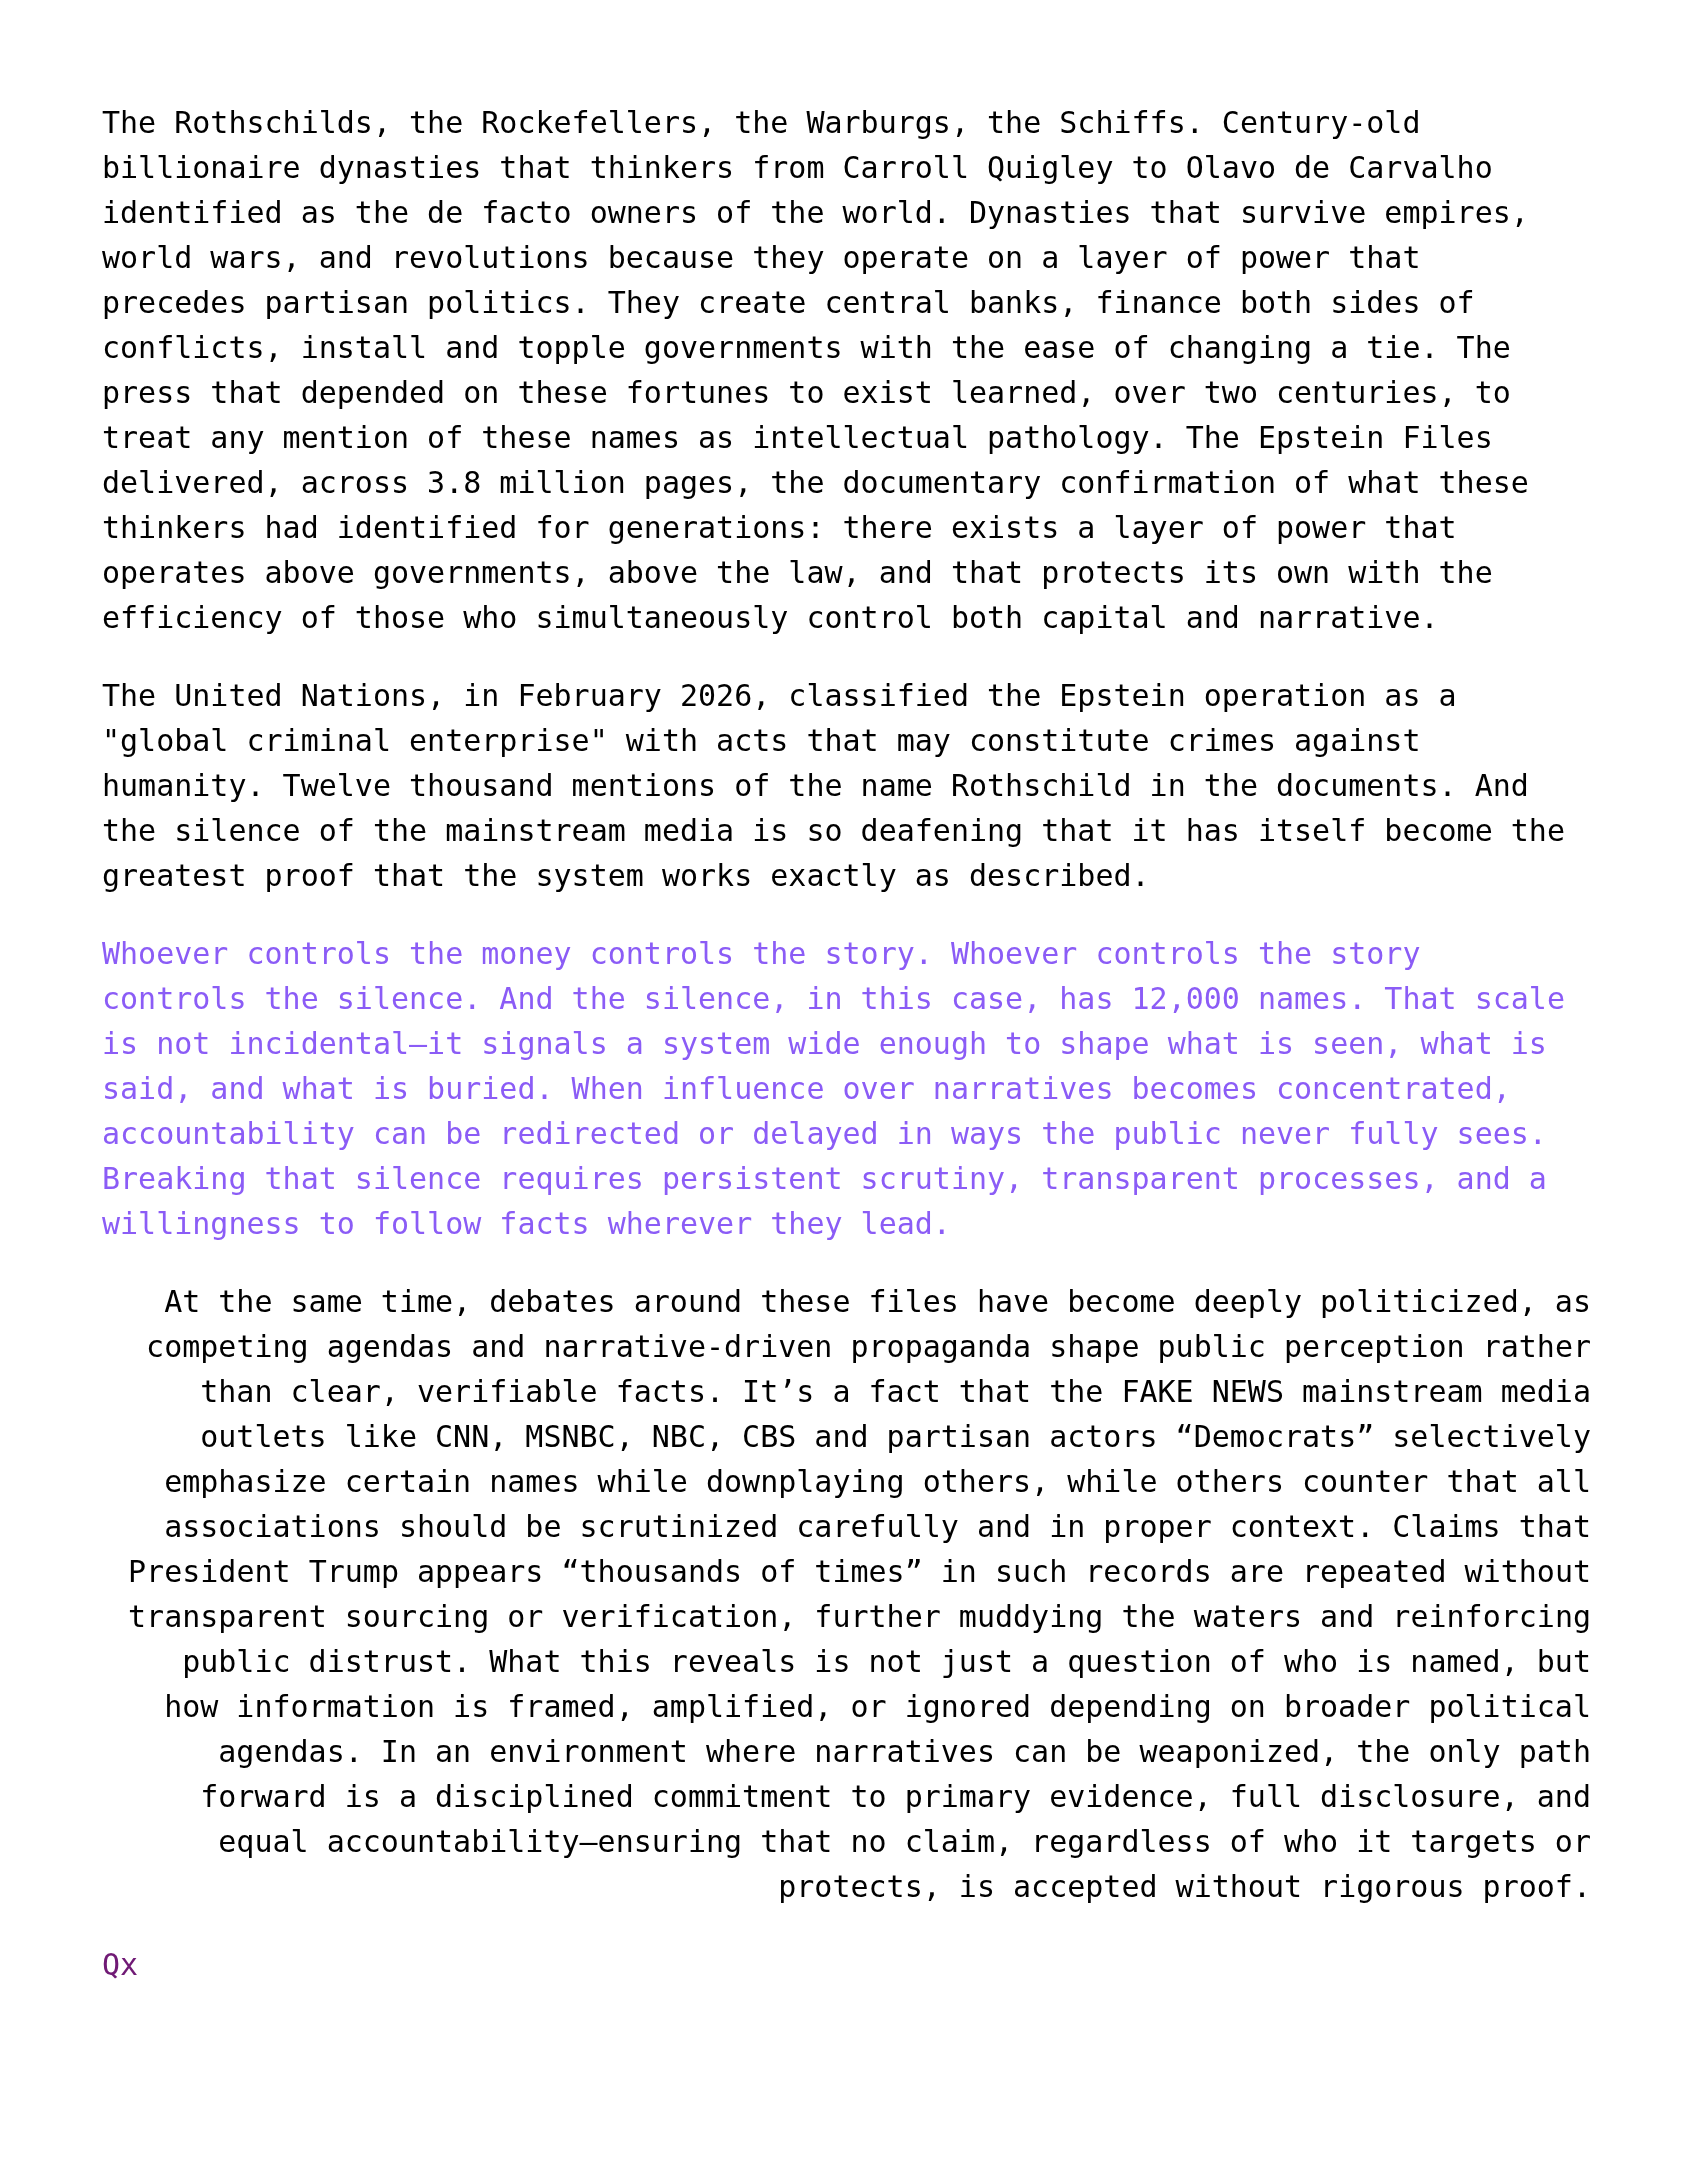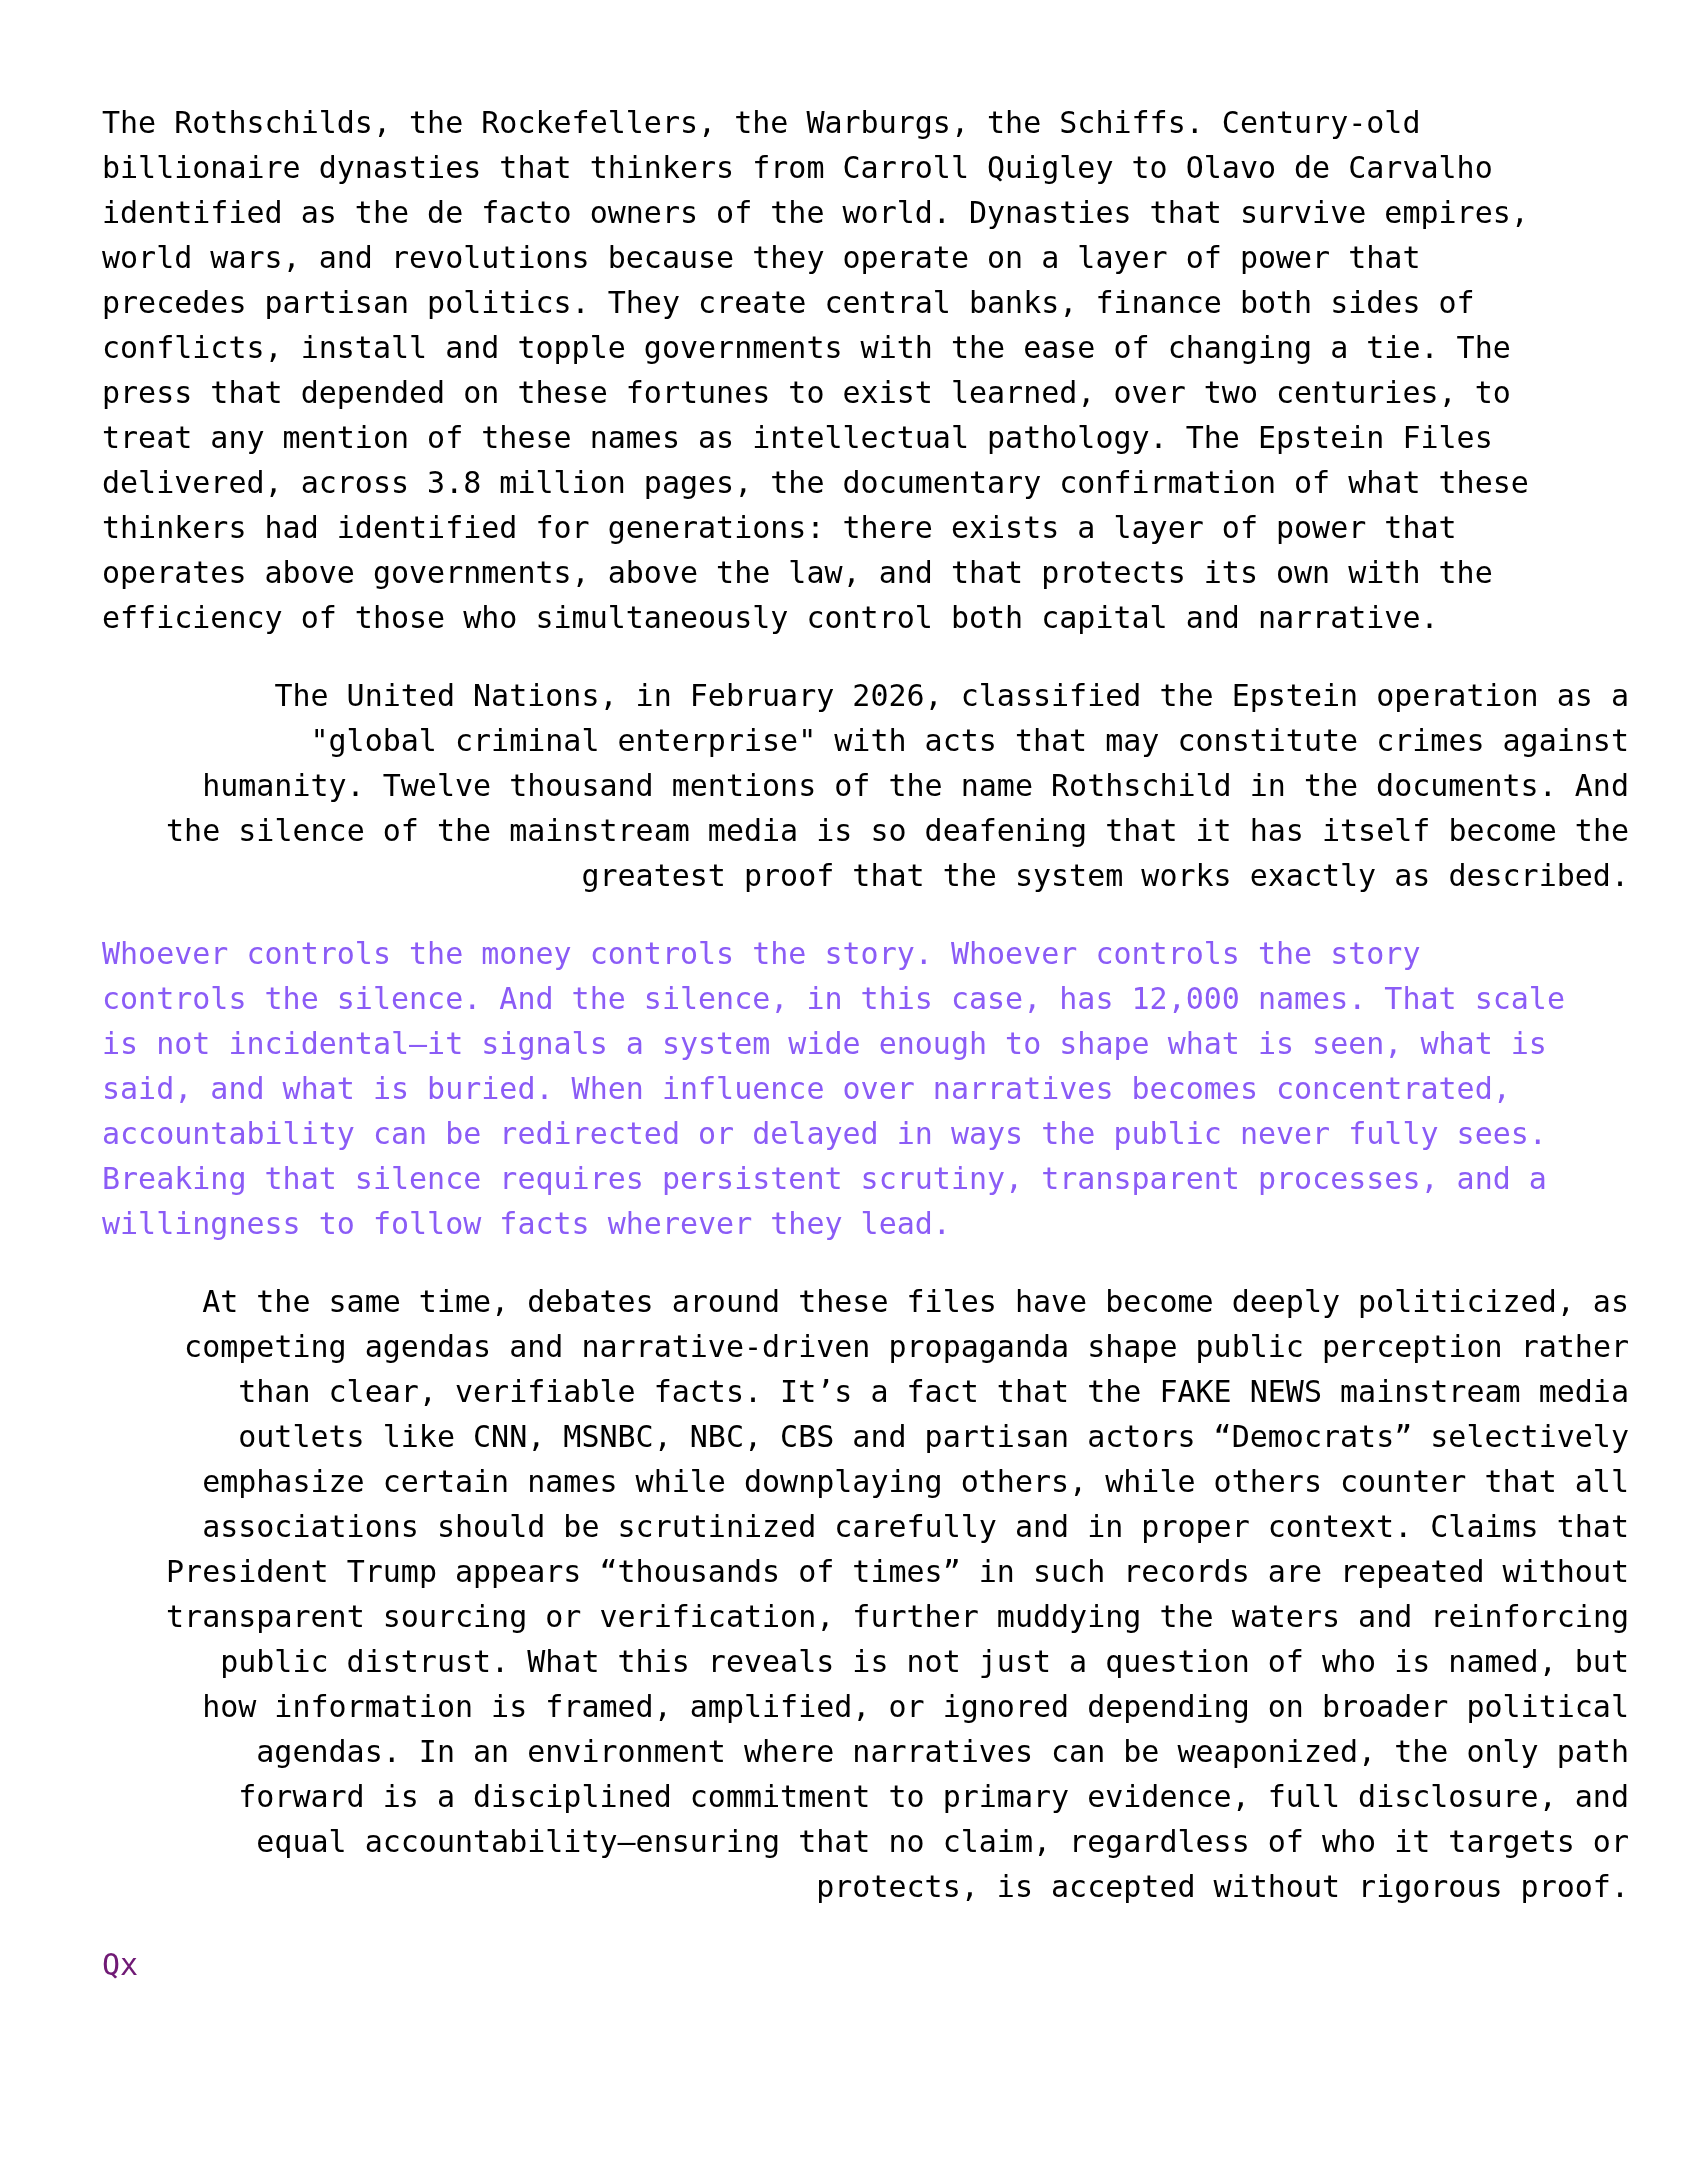--- a/index.html
+++ b/index.html
@@ -9,21 +9,21 @@
   body {
     width: 1687px;
     height: 2183px;
     background: #ffffff;
     overflow: hidden;
   }
   .page {
     box-sizing: border-box;
     width: 1687px;
     min-height: 2183px;
-    padding: 100px 58px 0 102px;
+    padding: 100px 96px 0 102px;
   }
   .para {
     margin: 0 0 33px 0;
     font-family: "DejaVu Sans Mono", "Liberation Mono", monospace;
     font-size: 30px;
     line-height: 45px;
     font-weight: 400;
     color: #000000;
     white-space: pre;
     letter-spacing: 0;
@@ -38,21 +38,21 @@
 identified as the de facto owners of the world. Dynasties that survive empires,
 world wars, and revolutions because they operate on a layer of power that
 precedes partisan politics. They create central banks, finance both sides of
 conflicts, install and topple governments with the ease of changing a tie. The
 press that depended on these fortunes to exist learned, over two centuries, to
 treat any mention of these names as intellectual pathology. The Epstein Files
 delivered, across 3.8 million pages, the documentary confirmation of what these
 thinkers had identified for generations: there exists a layer of power that
 operates above governments, above the law, and that protects its own with the
 efficiency of those who simultaneously control both capital and narrative.</p>
-  <p class="para" style="color: rgb(0, 0, 0); text-align: right;">The United Nations, in February 2026, classified the Epstein operation as a
+  <p class="para" style="color: rgb(0, 0, 0);">The United Nations, in February 2026, classified the Epstein operation as a
 "global criminal enterprise" with acts that may constitute crimes against
 humanity. Twelve thousand mentions of the name Rothschild in the documents. And
 the silence of the mainstream media is so deafening that it has itself become the
 greatest proof that the system works exactly as described.</p>
   <p class="para" style="color: #8b5cf6;">Whoever controls the money controls the story. Whoever controls the story
 controls the silence. And the silence, in this case, has 12,000 names. That scale
 is not incidental—it signals a system wide enough to shape what is seen, what is
 said, and what is buried. When influence over narratives becomes concentrated,
 accountability can be redirected or delayed in ways the public never fully sees.
 Breaking that silence requires persistent scrutiny, transparent processes, and a

